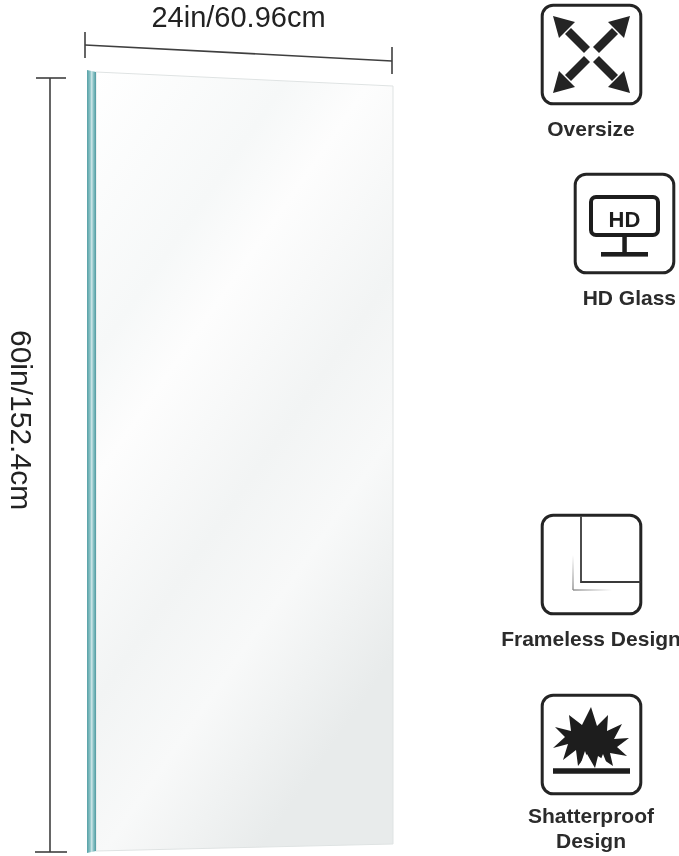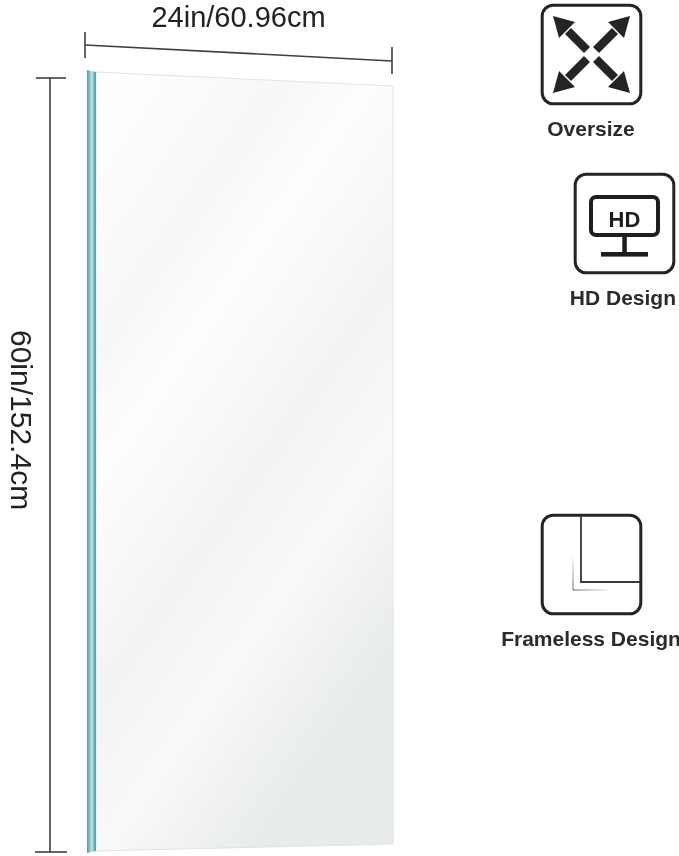--- a/index.html
+++ b/index.html
@@ -87,28 +87,38 @@
   </div>
 
   <div class="feature" id="feature-hd-glass">
     <svg viewBox="0 0 103 103">
       <rect x="2.2" y="2.2" width="98.6" height="98.6" rx="11" fill="#ffffff" stroke="#242424" stroke-width="3"></rect>
       <rect x="18" y="25" width="67" height="38" rx="5" fill="none" stroke="#1d1d1d" stroke-width="4"></rect>
       <text x="51.5" y="55" text-anchor="middle" font-size="22" font-weight="bold" font-family="Liberation Sans, sans-serif" fill="#1d1d1d">HD</text>
       <rect x="49.3" y="63" width="4.5" height="18" fill="#1d1d1d"></rect>
       <rect x="28" y="80" width="47" height="4.6" fill="#1d1d1d"></rect>
     </svg>
-    <div class="feature-label">HD Design</div>
+    <div class="feature-label">HD Glass</div>
   </div>
 
 
   <div class="feature" id="feature-frameless">
     <svg viewBox="0 0 103 103">
       <rect x="2.2" y="2.2" width="98.6" height="98.6" rx="11" fill="#ffffff" stroke="#242424" stroke-width="3"></rect>
       <path d="M41,3.5 L41,69 L100.4,69" fill="none" stroke="#3a3a3a" stroke-width="1.8"></path>
       <line x1="33" y1="42" x2="33" y2="77" stroke="url(#fade-v)" stroke-width="2"></line>
       <line x1="33" y1="77" x2="72" y2="77" stroke="url(#fade-h)" stroke-width="2"></line>
     </svg>
     <div class="feature-label">Frameless Design</div>
   </div>
 
+  <div class="feature" id="feature-shatterproof">
+    <svg viewBox="0 0 103 103">
+      <rect x="2.2" y="2.2" width="98.6" height="98.6" rx="11" fill="#ffffff" stroke="#242424" stroke-width="3"></rect>
+      <polygon fill="#1d1d1d" points="51,14 57,33 68,22 67,38 82,31 74,46 89,45 77,54 87,63 70,60 73,73 58,63 55,75 47,61 38,73 36,57 23,67 28,51 13,55 25,44 15,34 31,38 29,22 42,32"></polygon>
+      <polygon points="39,76 45,58 51,76" fill="#ffffff"></polygon>
+      <polygon points="57,76 63,61 69,76" fill="#ffffff"></polygon>
+      <line x1="13" y1="78" x2="90" y2="78" stroke="#1d1d1d" stroke-width="5.5"></line>
+    </svg>
+    <div class="feature-label two-line">Shatterproof Design</div>
+  </div>
 
 </div>
 
 </body></html>

